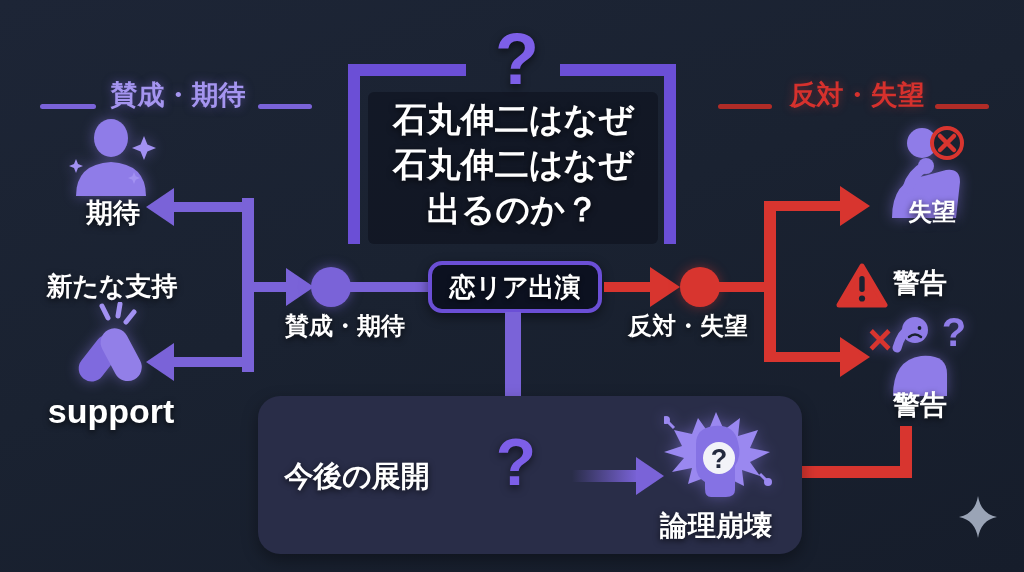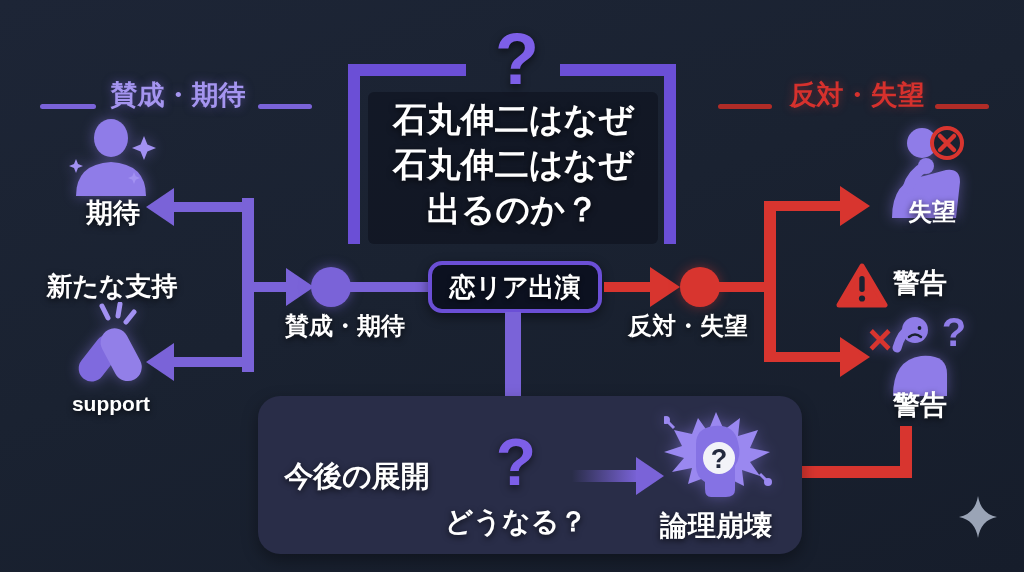--- a/index.html
+++ b/index.html
@@ -86,21 +86,21 @@
 
   <svg class="abs glow-p" style="left:68px;top:302px;" width="86" height="92" viewBox="0 0 86 92">
     <path d="M40,16 L34,4 M50,14 L52,2 M58,20 L66,10" stroke="#a291f2" stroke-width="5" stroke-linecap="round" fill="none"></path>
     <g transform="rotate(38 30 60)">
       <rect x="16" y="30" width="26" height="52" rx="13" fill="#7f6ade"></rect>
     </g>
     <g transform="rotate(-28 56 58)">
       <rect x="42" y="24" width="28" height="56" rx="14" fill="#927fe8"></rect>
     </g>
   </svg>
-  <div class="lbl" style="left:46px;top:392px;width:130px;font-size:21px;">support</div>
+  <div class="lbl" style="left:46px;top:392px;width:130px;font-size:34px;">support</div>
 
   <div class="shaft p" style="left:242px;top:198px;width:12px;height:174px;"></div>
   <div class="shaft p" style="left:172px;top:202px;width:72px;height:10px;"></div>
   <div class="ah ah-left-p" style="left:146px;top:188px;"></div>
   <div class="shaft p" style="left:172px;top:357px;width:72px;height:10px;"></div>
   <div class="ah ah-left-p" style="left:146px;top:343px;"></div>
   <div class="shaft p" style="left:254px;top:282px;width:34px;height:10px;"></div>
   <div class="ah ah-right-p" style="left:286px;top:268px;"></div>
 
   <div class="dot p" style="left:311px;top:267px;background:var(--purple);"></div>
@@ -154,21 +154,20 @@
   </svg>
   <div class="lbl" style="left:884px;top:390px;width:72px;font-size:27px;">警告</div>
 
   <div class="shaft r" style="left:900px;top:426px;width:12px;height:52px;"></div>
   <div class="shaft r" style="left:794px;top:466px;width:118px;height:12px;"></div>
   <div class="ah ah-left-r" style="left:766px;top:452px;"></div>
 
   <div id="future-panel"></div>
   <div class="lbl" style="left:272px;top:460px;width:170px;font-size:29px;">今後の展開</div>
   <div class="qmark" style="left:488px;top:424px;width:56px;font-size:66px;">?</div>
-  <div class="lbl" style="left:436px;top:506px;width:160px;font-size:28px;">どうなる？</div>
   <div class="shaft" style="left:572px;top:470px;width:66px;height:12px;background:linear-gradient(90deg,rgba(122,99,216,0),var(--purple));"></div>
   <div class="ah ah-right-p" style="left:636px;top:457px;"></div>
 
   <svg class="abs glow-p" style="left:664px;top:412px;" width="108" height="100" viewBox="0 0 108 100">
     <polygon points="52,0 60,18 76,6 74,24 94,18 86,36 106,40 86,50 96,64 78,58 80,74 64,66 52,80 40,66 24,72 28,56 8,60 20,46 0,40 18,34 10,18 28,22 34,6 44,20" fill="#9a88f0"></polygon>
     <path d="M10,16 L2,8 M96,62 L104,70" stroke="#9a88f0" stroke-width="3"></path>
     <circle cx="2" cy="8" r="4" fill="#9a88f0"></circle>
     <circle cx="104" cy="70" r="4" fill="#9a88f0"></circle>
     <path d="M32,32 Q32,16 50,14 Q70,12 74,30 Q78,44 71,54 L71,78 Q71,85 62,85 L47,85 Q41,85 41,77 L41,70 Q32,65 32,54 Z" fill="#8572e4"></path>
     <circle cx="55" cy="46" r="16" fill="#f2f3f8"></circle>

